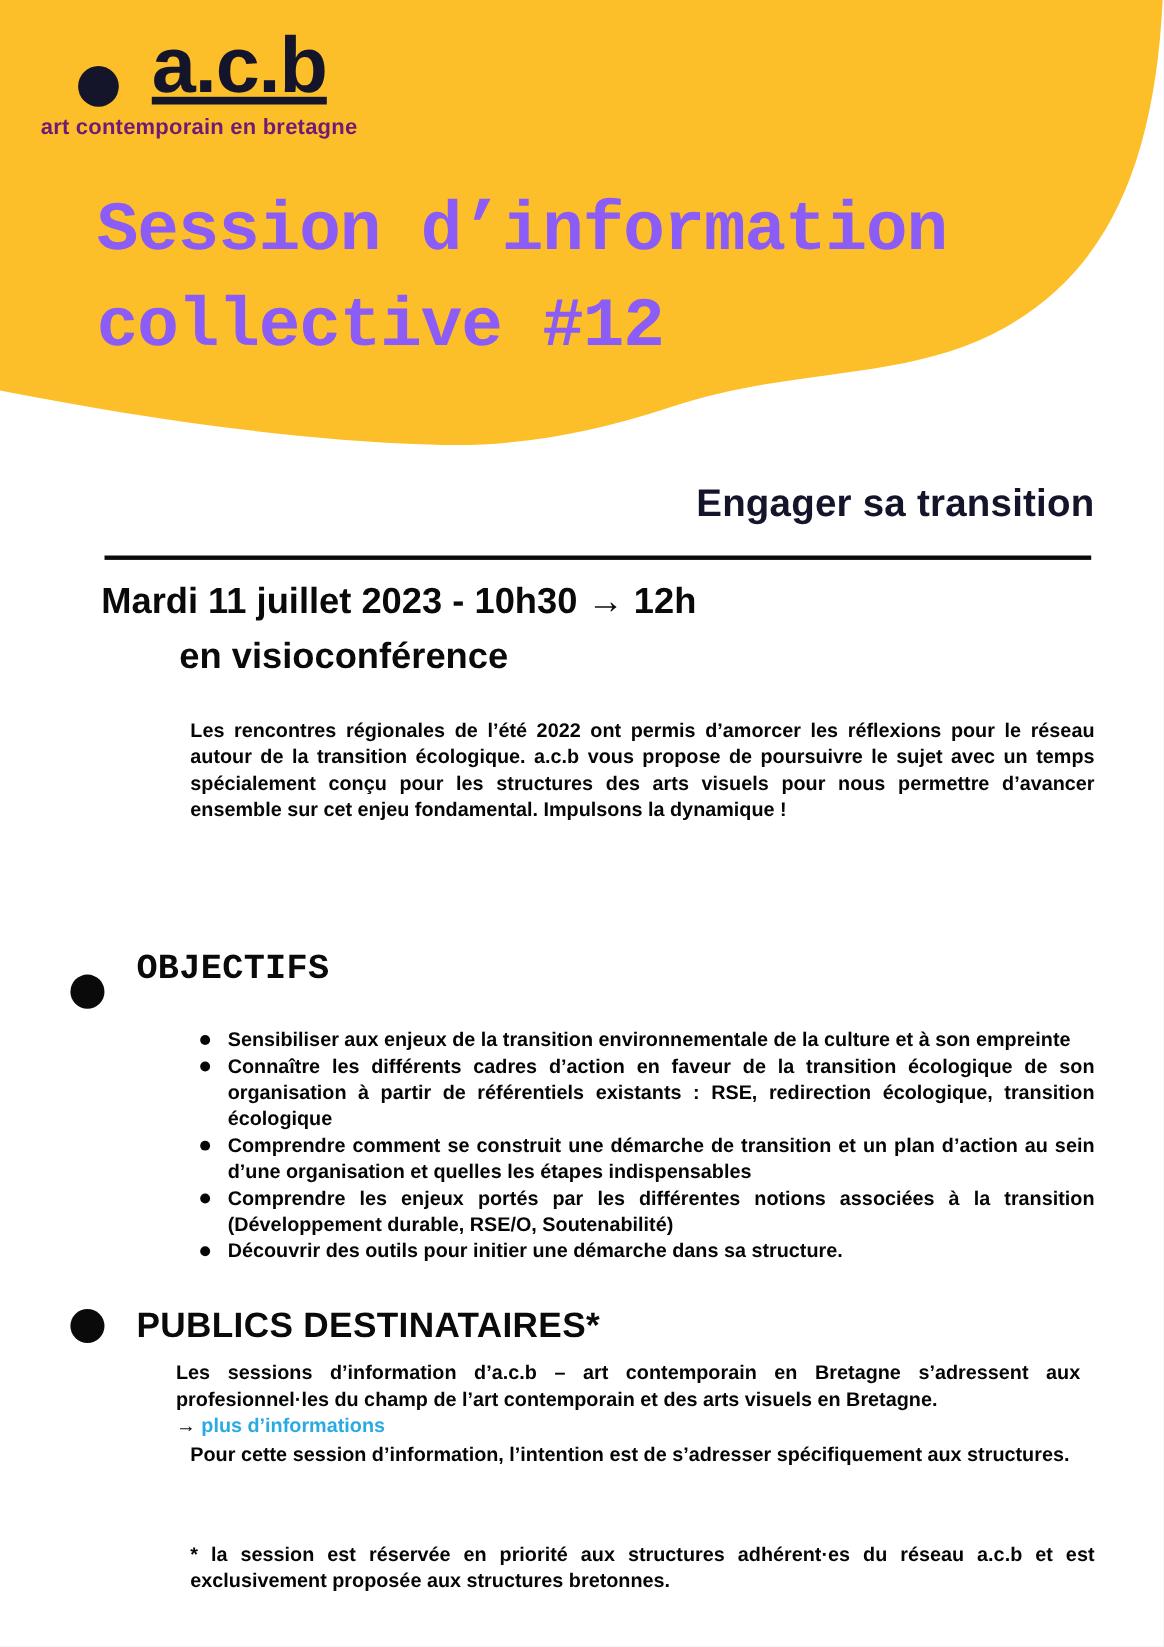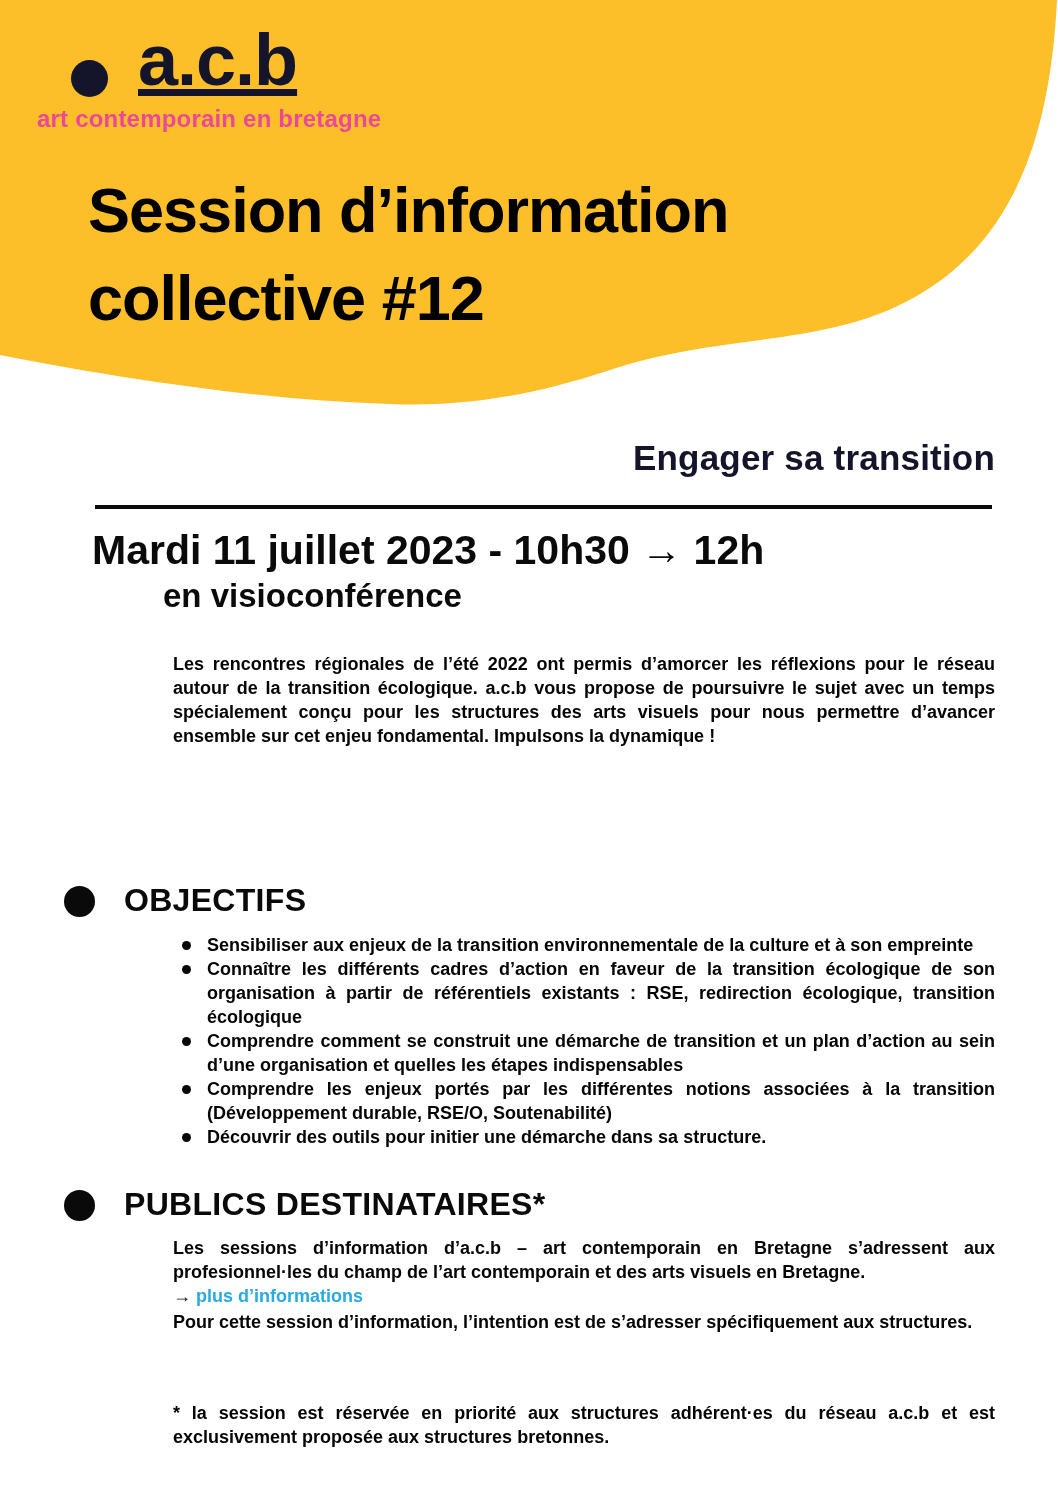--- a/index.html
+++ b/index.html
@@ -18,41 +18,41 @@
     width:37px;height:37px;border-radius:50%;
     background:#14142b;
   }
   .brand{
     position:absolute;left:138px;top:24px;
     font-size:72px;font-weight:bold;color:#14142b;
     letter-spacing:-1px;line-height:1;text-decoration:underline;
   }
   .tagline{
     position:absolute;left:37px;top:105px;
-    font-size:24px;font-weight:bold;color:#ec4899;
+    font-size:20px;font-weight:bold;color:#701a75;
     letter-spacing:0.2px;
     text-align:right;
   }
   .doc-title{
     position:absolute;left:88px;top:166px;
-    font-size:63px;font-weight:bold;color:#000000;
-    line-height:88px;letter-spacing:-1px;
+    font-size:63px;font-weight:bold;color:#8b5cf6;
+    line-height:88px;letter-spacing:-1px;font-family:Liberation Mono, monospace;
   }
   .subtitle{
     position:absolute;right:63px;top:438px;
     font-size:35px;font-weight:bold;color:#14142b;
     letter-spacing:0.2px;
   }
   .rule{
     position:absolute;left:95px;top:505px;
     width:897px;height:4px;background:#0a0a0a;
   }
   .date-line{
     position:absolute;left:92px;top:527px;
-    font-size:41px;font-weight:bold;color:#0a0a0a;
+    font-size:33px;font-weight:bold;color:#0a0a0a;
   }
   .venue-line{
     position:absolute;left:163px;top:577px;
     font-size:33px;font-weight:bold;color:#0a0a0a;
   }
   .body-text{
     font-size:18px;font-weight:bold;line-height:24px;
     text-align:justify;color:#050505;
   }
   .intro{position:absolute;left:173px;top:634px;width:822px;}
@@ -60,34 +60,34 @@
     position:absolute;width:31px;height:31px;border-radius:50%;
     background:#0a0a0a;left:64px;
   }
   .dot-objectifs{top:886px;}
   .dot-publics{top:1190px;}
   .section-heading{
     position:absolute;left:124px;
     font-size:32px;font-weight:bold;color:#0a0a0a;
     letter-spacing:0.3px;
   }
-  .head-objectifs{top:882px;}
+  .head-objectifs{top:862px;font-family:Liberation Mono, monospace;}
   .head-publics{top:1186px;}
   .obj-list{
     position:absolute;left:173px;top:933px;width:822px;
     margin:0;padding:0;list-style:none;
   }
   .obj-list li{
     position:relative;padding-left:34px;
   }
   .obj-list li::before{
     content:"";position:absolute;left:9px;top:8px;
     width:9px;height:9px;border-radius:50%;background:#050505;
   }
-  .publics-para1{position:absolute;left:173px;top:1236px;width:822px;}
+  .publics-para1{position:absolute;left:160px;top:1236px;width:822px;}
   .link-line{display:block;text-align:left;margin-top:0;}
   .link-arrow{color:#0a0a0a;font-weight:bold;}
   .more-link{color:#29abe2;font-weight:bold;text-decoration:none;cursor:pointer;}
   .publics-para2{position:absolute;left:173px;top:1292px;width:822px;}
   .publics-para3{position:absolute;left:173px;top:1383px;width:822px;}
 </style>
 </head>
 <body>
 
 <div class="page">

